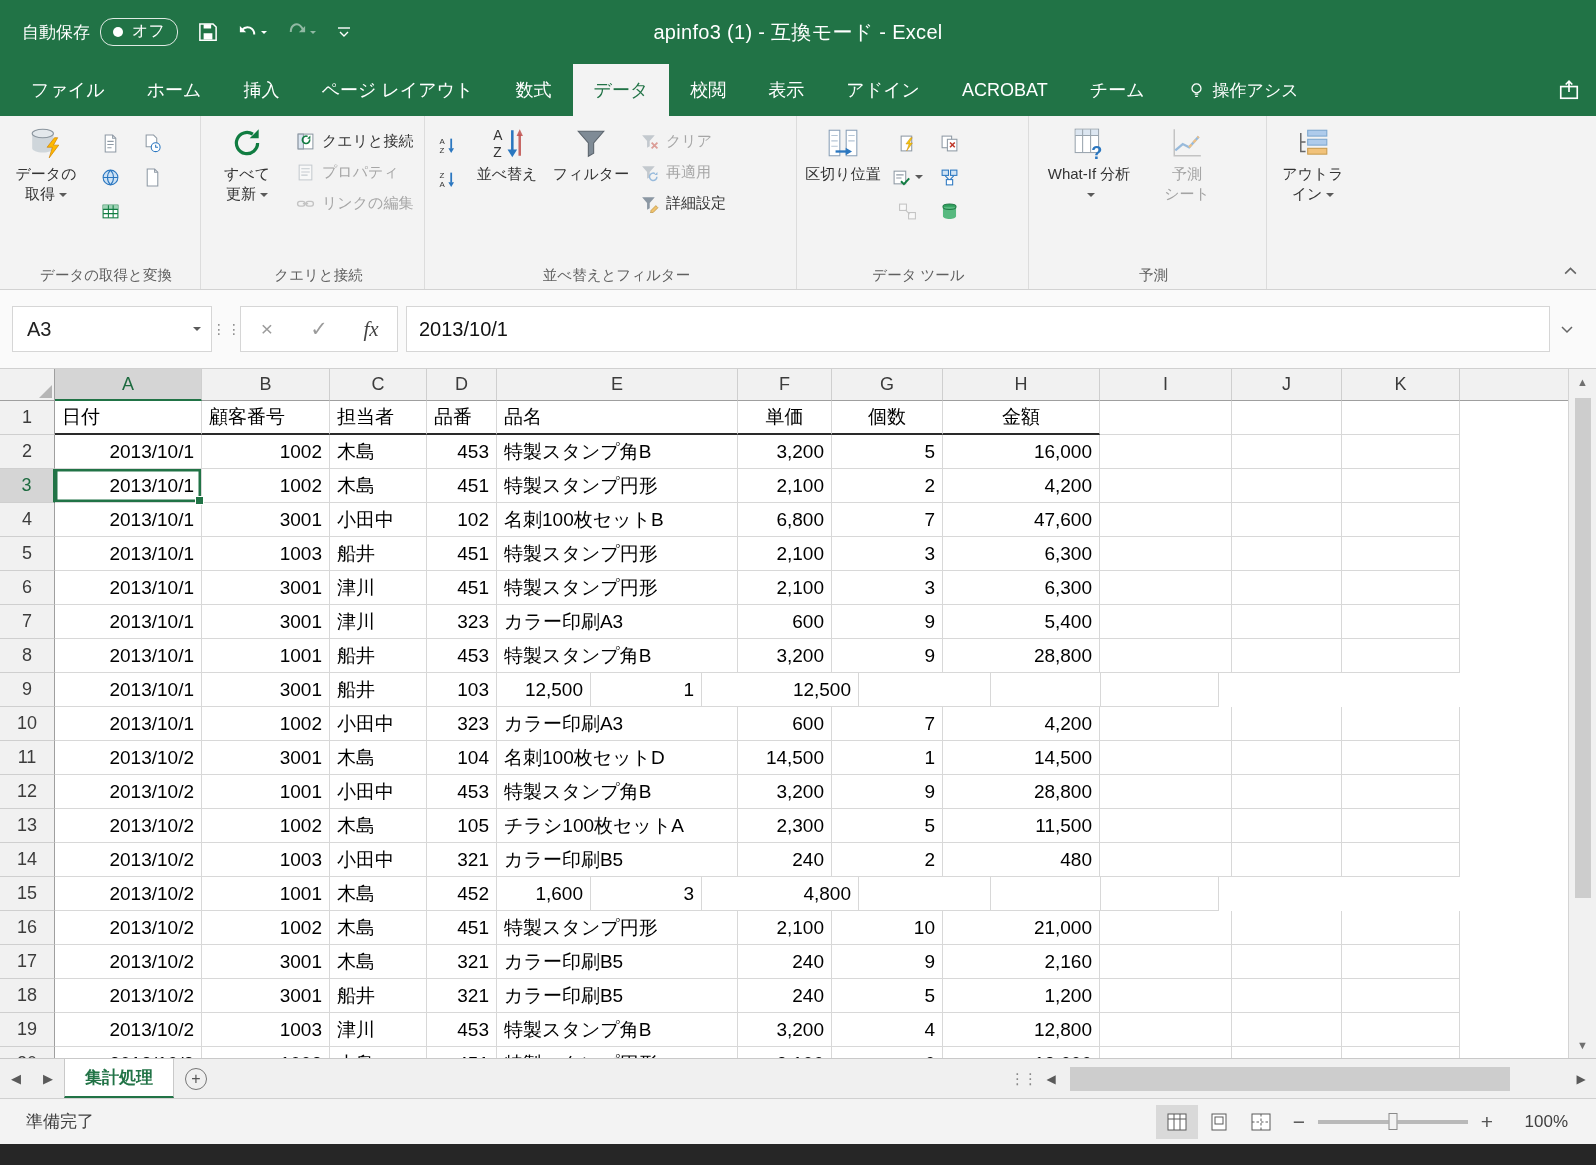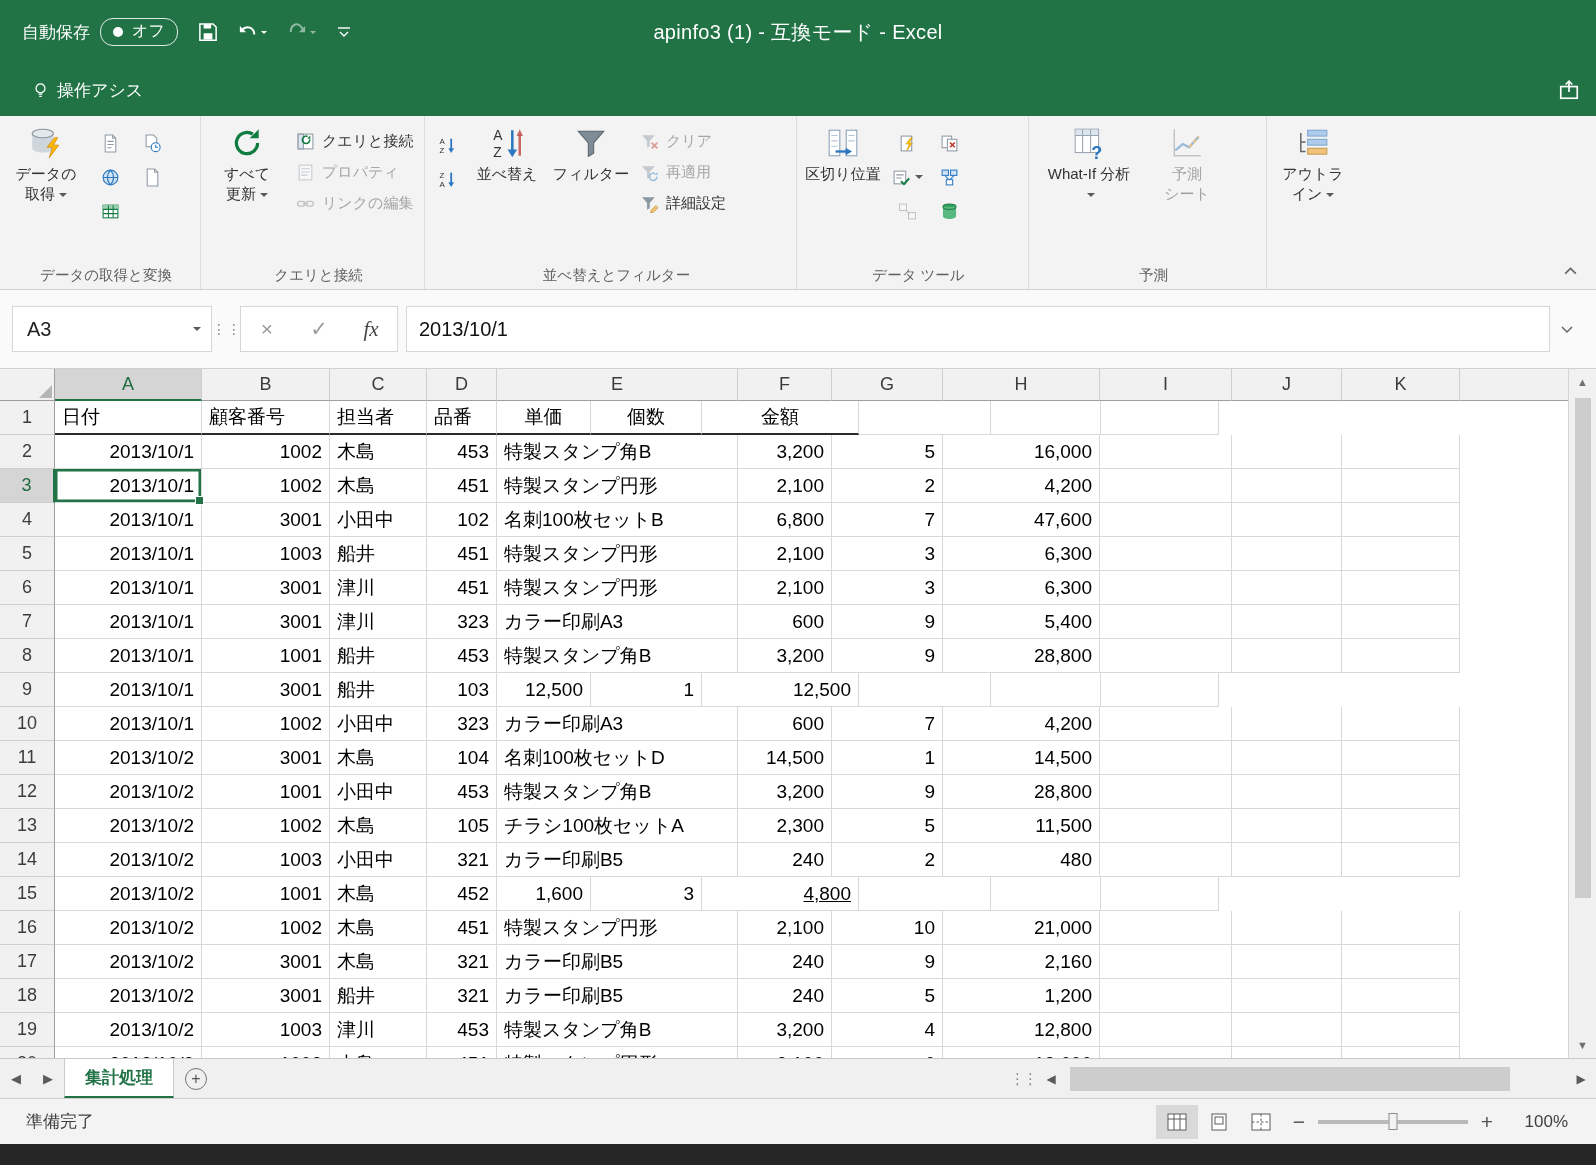--- a/index.html
+++ b/index.html
@@ -191,20 +191,33 @@
         <svg width="16" height="16" viewBox="0 0 16 16">
             <path d="M2 4h12" stroke="#fff" stroke-width="1.4"></path>
             <path d="M4 8l4 4 4-4" fill="none" stroke="#fff" stroke-width="1.4"></path>
           </svg>
       </div>
     </div>
     <div class="title-center">apinfo3 (1)  -  互換モード  -  Excel</div>
   </div>
 
   <div class="tabrow">
+    <div class="tabs">
+        <div class="rtab">ファイル</div>
+        <div class="rtab">ホーム</div>
+        <div class="rtab">挿入</div>
+        <div class="rtab">ページ レイアウト</div>
+        <div class="rtab">数式</div>
+        <div class="rtab active">データ</div>
+        <div class="rtab">校閲</div>
+        <div class="rtab">表示</div>
+        <div class="rtab">アドイン</div>
+        <div class="rtab">ACROBAT</div>
+        <div class="rtab">チーム</div>
+      </div>
     <div class="assistant">
       <svg width="17" height="17" viewBox="0 0 16 16">
           <circle cx="8" cy="6" r="4.2" fill="none" stroke="#fff" stroke-width="1.2"></circle>
           <path d="M6.3 11.5h3.4M6.8 13.5h2.4" stroke="#fff" stroke-width="1.2"></path>
         </svg>
       <span>操作アシス</span>
     </div>
     <div class="sharebtn">
       <svg width="22" height="22" viewBox="0 0 16 16">
           <rect x="2" y="5.5" width="12" height="8.5" fill="none" stroke="#fff" stroke-width="1.2"></rect>
@@ -517,20 +530,21 @@
           <div class="colhdr" style="width: 118px;">K</div>
           <div class="colhdr filler"></div>
         </div>
       <div>
           <div class="grow">
             <div class="rowhdr">1</div>
             <div class="gcell r1cell" style="width: 147px;">日付</div>
             <div class="gcell r1cell" style="width: 128px; text-align: right;">顧客番号</div>
             <div class="gcell r1cell" style="width: 97px;">担当者</div>
             <div class="gcell r1cell" style="width: 70px;">品番</div>
+            <div class="gcell r1cell" style="width: 241px;">品名</div>
             <div class="gcell ctr r1cell" style="width: 94px;">単価</div>
             <div class="gcell ctr r1cell" style="width: 111px;">個数</div>
             <div class="gcell ctr r1cell" style="width: 157px;">金額</div>
             <div class="gcell" style="width: 132px;"></div>
             <div class="gcell" style="width: 110px;"></div>
             <div class="gcell" style="width: 118px;"></div>
             <div class="gcell fillcell"></div>
           </div>
           <div class="grow">
             <div class="rowhdr">2</div>
@@ -727,21 +741,21 @@
             <div class="gcell fillcell"></div>
           </div>
           <div class="grow">
             <div class="rowhdr">15</div>
             <div class="gcell num" style="width: 147px;">2013/10/2</div>
             <div class="gcell num" style="width: 128px;">1001</div>
             <div class="gcell" style="width: 97px;">木島</div>
             <div class="gcell num" style="width: 70px;">452</div>
             <div class="gcell num" style="width: 94px;">1,600</div>
             <div class="gcell num" style="width: 111px;">3</div>
-            <div class="gcell num" style="width: 157px; text-decoration: underline;">4,800</div>
+            <div class="gcell num" style="width: 157px;">4,800</div>
             <div class="gcell" style="width: 132px;"></div>
             <div class="gcell" style="width: 110px;"></div>
             <div class="gcell" style="width: 118px;"></div>
             <div class="gcell fillcell"></div>
           </div>
           <div class="grow">
             <div class="rowhdr">16</div>
             <div class="gcell num" style="width: 147px;">2013/10/2</div>
             <div class="gcell num" style="width: 128px;">1002</div>
             <div class="gcell" style="width: 97px;">木島</div>

